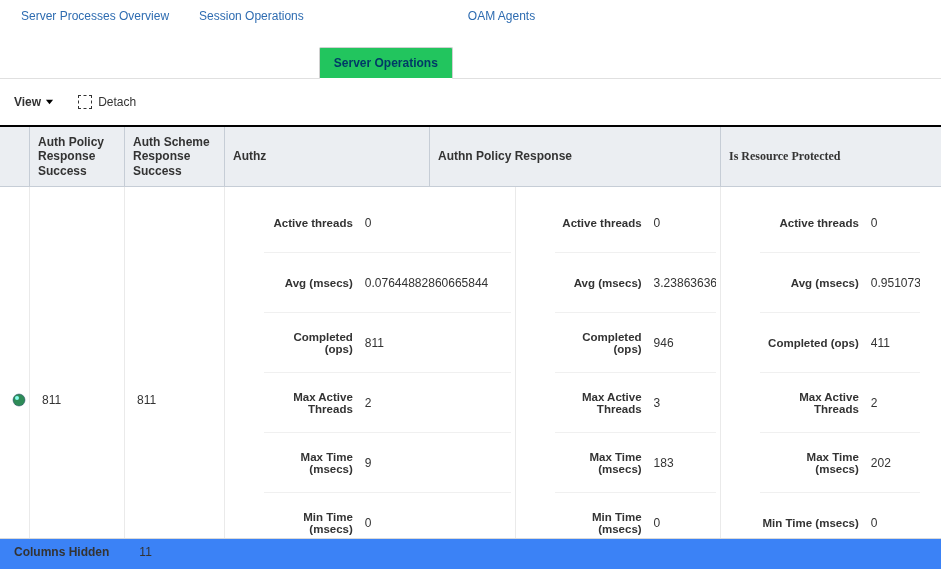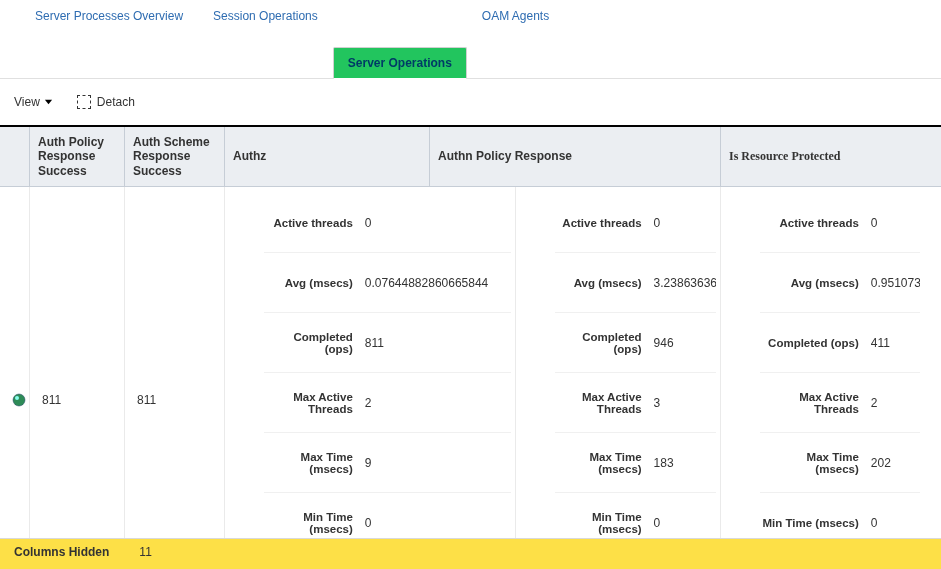--- a/index.html
+++ b/index.html
@@ -10,21 +10,21 @@
     color: #333;
     background: #ffffff;
     width: 941px;
     height: 569px;
     overflow: hidden;
     position: relative;
   }
   .tabs {
     display: flex;
     border-bottom: 1px solid #e0e0e0;
-    padding-left: 20px;
+    padding-left: 6px;
   }
   .tab {
     padding: 8px 14px;
     color: #2e6cb1;
     cursor: pointer;
     border: 1px solid transparent;
     border-bottom: none;
     margin-bottom: -1px;
     font-size: 12px;
   }
@@ -42,20 +42,21 @@
     align-items: center;
     padding: 16px 14px;
     gap: 24px;
   }
   .view-btn {
     display: inline-flex;
     align-items: center;
     gap: 4px;
     cursor: pointer;
     color: #333;
+    font-weight: bold;
   }
   .detach-btn {
     display: inline-flex;
     align-items: center;
     gap: 6px;
     cursor: pointer;
     color: #333;
   }
   .detach-icon {
     width: 14px;
@@ -150,21 +151,21 @@
     white-space: nowrap;
   }
   .sep-col {
     border-right: 1px solid #eaeaea;
   }
   .footer {
     position: absolute;
     left: 0; right: 0; bottom: 0;
     padding: 6px 14px 10px 14px;
     border-top: 1px solid #d9d9d9;
-    background: #fde047;
+    background: #3b82f6;
     display: flex;
     align-items: center;
     gap: 30px;
     font-size: 12px;
   }
   .footer-label { font-weight: bold; }
 </style>
 </head>
 <body>
 

